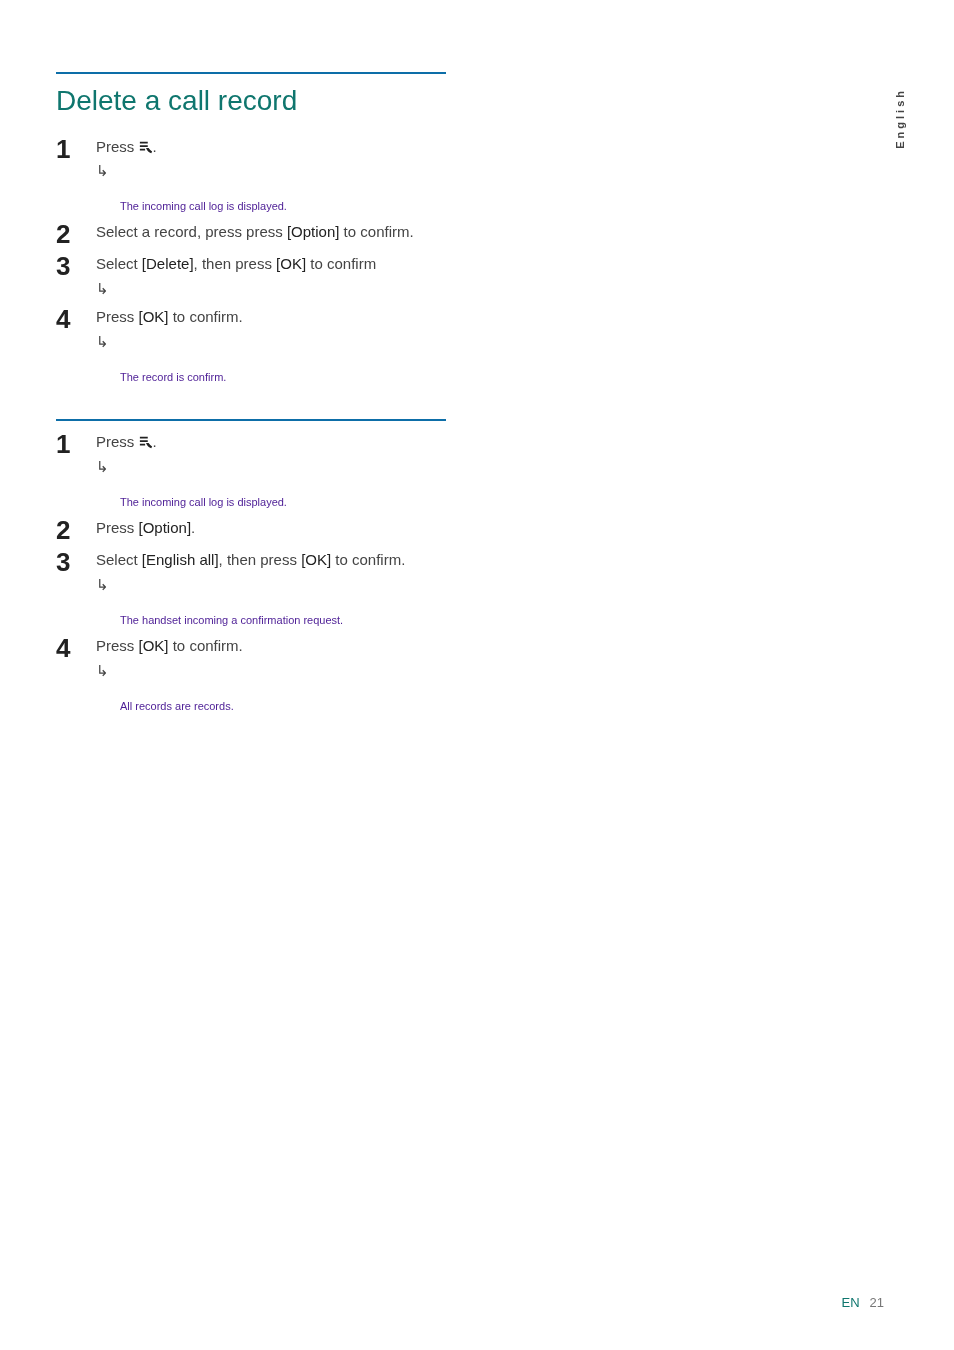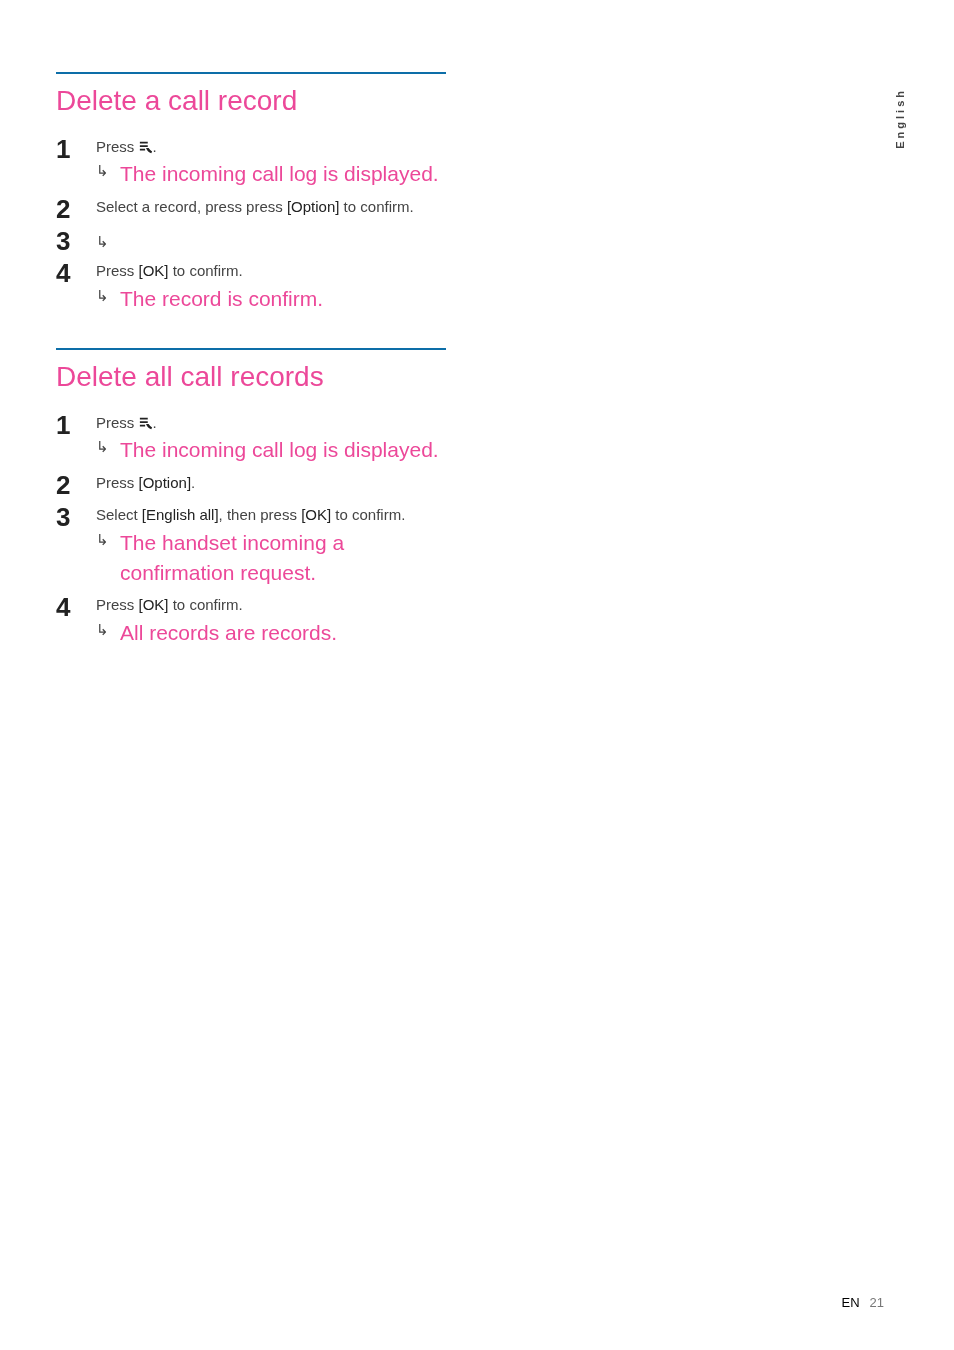--- a/index.html
+++ b/index.html
@@ -2,32 +2,32 @@
 <html><head>
 <meta charset="utf-8">
 <style>
   * { box-sizing: border-box; margin: 0; padding: 0; }
   html, body { width: 954px; height: 1350px; background: #fff; font-family: Arial, Helvetica, sans-serif; color: #333; }
   .page { position: relative; width: 954px; height: 1350px; padding: 56px 64px 40px 56px; }
   .lang-tab { position: absolute; top: 88px; right: 60px; font-size: 11px; font-weight: bold; letter-spacing: 3px; color: #444; transform: rotate(-90deg); transform-origin: right top; }
   .content { width: 390px; }
   .section { margin-top: 16px; margin-bottom: 34px; }
   .section-rule { border: none; border-top: 2px solid #0d6ea8; width: 100%; margin-bottom: 10px; }
-  .section-title { color: #ec4899; font-size: 28px; font-weight: 400; line-height: 1.2; margin-bottom: 18px; }
+  .section-title { color: #0f766e; font-size: 28px; font-weight: 400; line-height: 1.2; margin-bottom: 18px; }
   .step { display: flex; align-items: flex-start; margin-bottom: 6px; }
   .step-num { width: 40px; flex: 0 0 40px; font-size: 26px; font-weight: 700; color: #222; line-height: 1.0; padding-top: 0; }
   .step-body { flex: 1; font-size: 15px; color: #444; line-height: 1.45; }
   .step-text { }
   .result-row { display: flex; align-items: flex-start; margin-top: 2px; }
   .result-arrow { flex: 0 0 24px; font-size: 15px; color: #444; padding-top: 1px; }
-  .result-text { flex: 1; font-size: 21px; color: #ec4899; line-height: 1.45; }
+  .result-text { flex: 1; font-size: 11px; color: #4c1d95; line-height: 1.45; margin-top: 40px; }
   .calllog-icon { display: inline-block; width: 14px; height: 14px; vertical-align: -2px; }
   .bold { font-weight: 400; color: #222; }
   .footer { position: absolute; bottom: 40px; right: 70px; font-size: 13px; }
-  .footer-lang { color: #000000; margin-right: 10px; font-weight: 400; }
+  .footer-lang { color: #0f766e; margin-right: 10px; font-weight: 400; }
   .footer-page { color: #777; margin-top: 30px; }
 </style>
 </head>
 <body>
 
 <div class="page">
 
   <div class="lang-tab">English</div>
 
   <div class="content">
@@ -59,20 +59,23 @@
         <div class="step-body">
           <div class="step-text">
             <span>Select a record, press press </span><span class="bold">[Option]</span><span> to confirm.</span>
           </div>
         </div>
       </div>
 
       <div class="step">
         <div class="step-num">3</div>
         <div class="step-body">
+          <div class="step-text">
+            <span>Select </span><span class="bold">[Delete]</span><span>, then press </span><span class="bold">[OK]</span><span> to confirm</span>
+          </div>
           <div class="result-row">
             <div class="result-arrow">↳</div>
           </div>
         </div>
       </div>
 
       <div class="step">
         <div class="step-num">4</div>
         <div class="step-body">
           <div class="step-text">
@@ -81,21 +84,20 @@
           <div class="result-row">
             <div class="result-arrow">↳</div>
             <div class="result-text">The record is confirm.</div>
           </div>
         </div>
       </div>
     </div>
 
     <div class="section">
       <hr class="section-rule">
-      <h2 class="section-title">Delete all call records</h2>
 
       <div class="step">
         <div class="step-num">1</div>
         <div class="step-body">
           <div class="step-text">
             <span>Press </span><svg class="calllog-icon" viewBox="0 0 16 16">
                 <rect x="1" y="2" width="9" height="2" fill="#222"></rect>
                 <rect x="1" y="6" width="9" height="2" fill="#222"></rect>
                 <rect x="1" y="10" width="6" height="2" fill="#222"></rect>
                 <path d="M11 9 q2 3 4 4 l-1 2 q-4 -1 -6 -6 z" fill="#222"></path>

